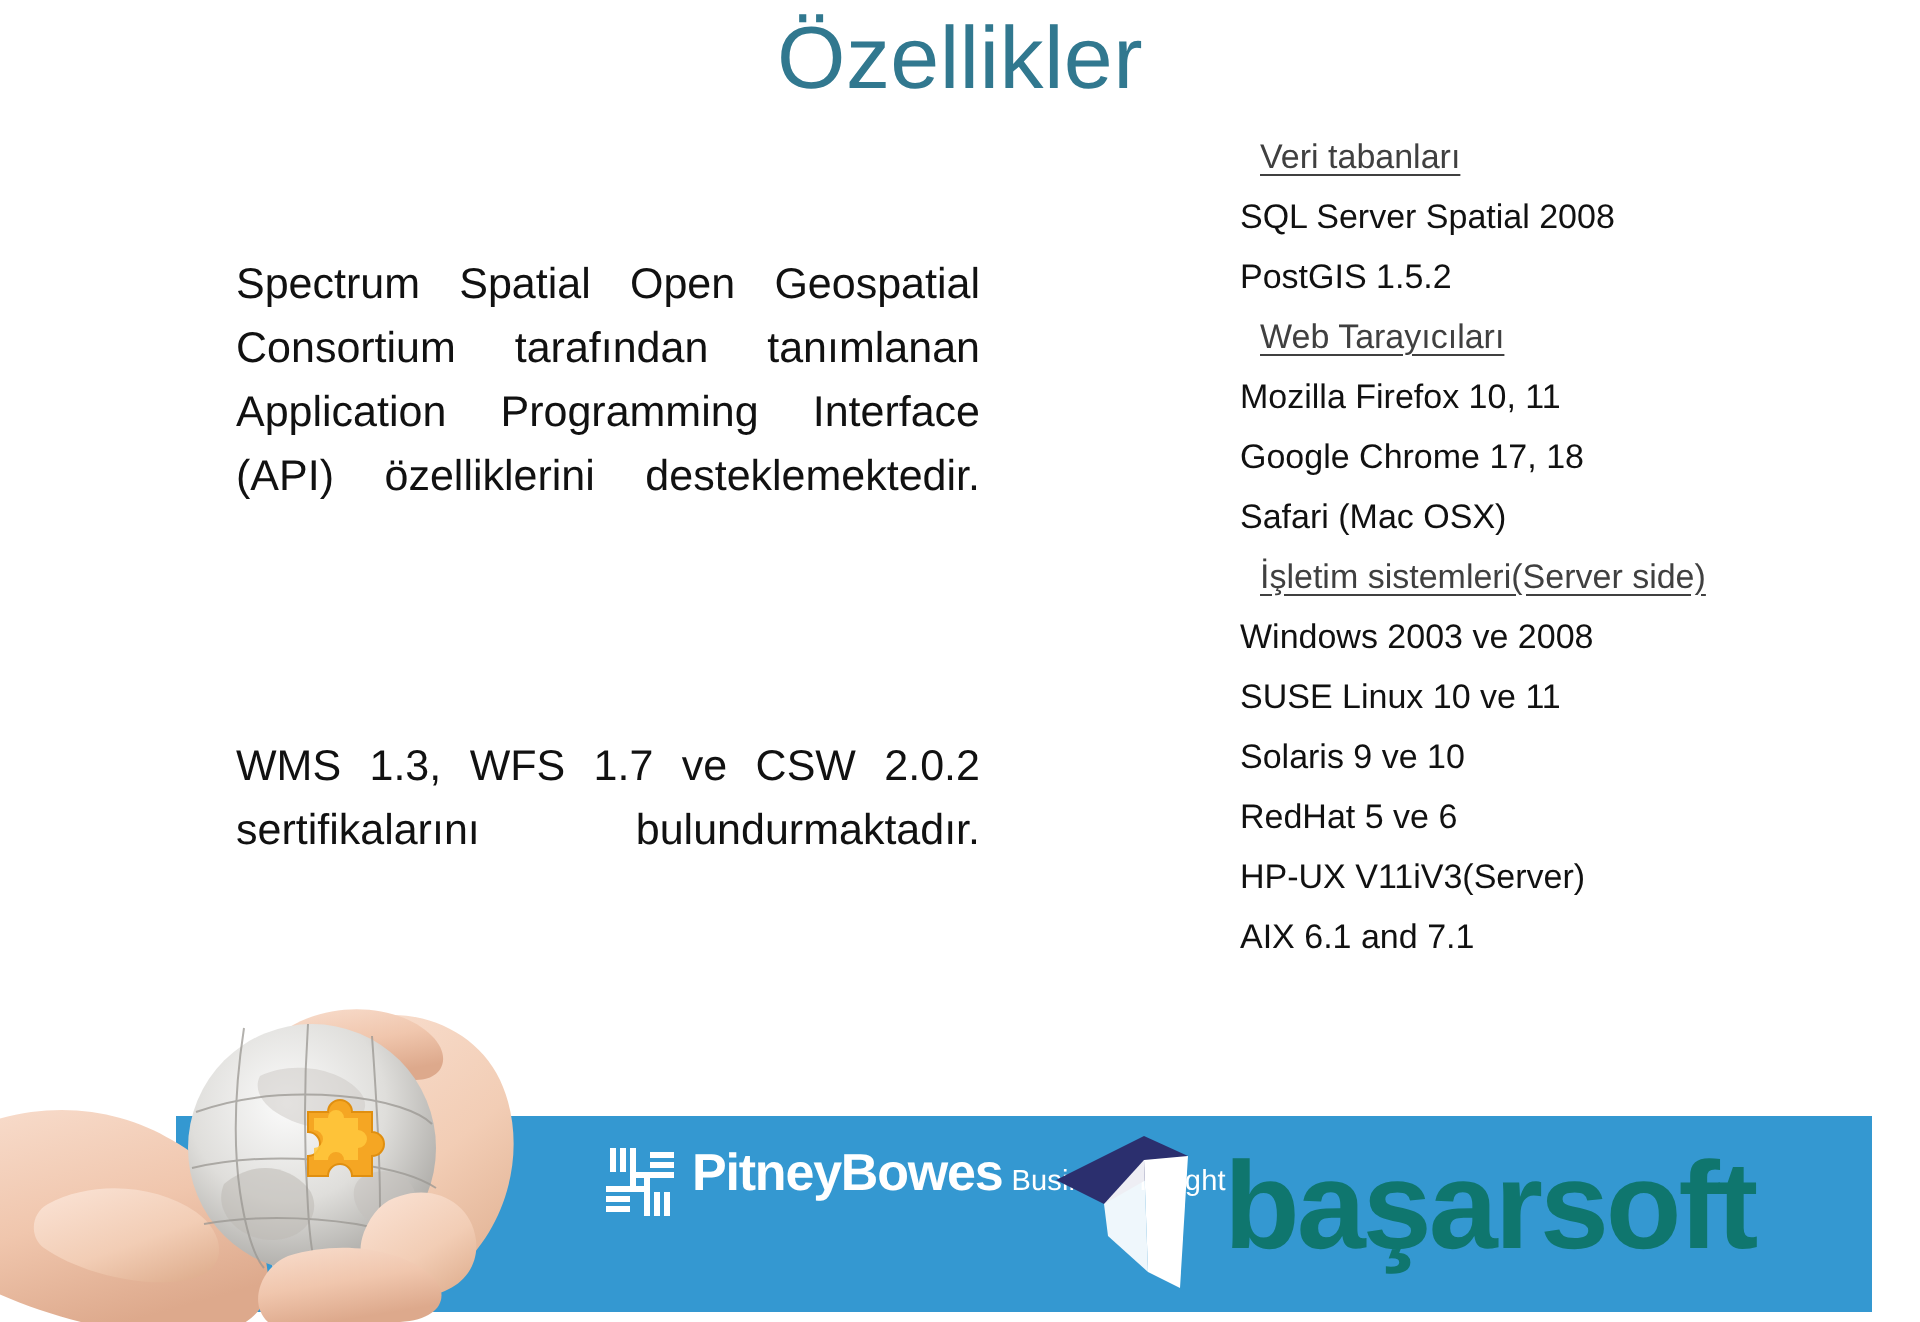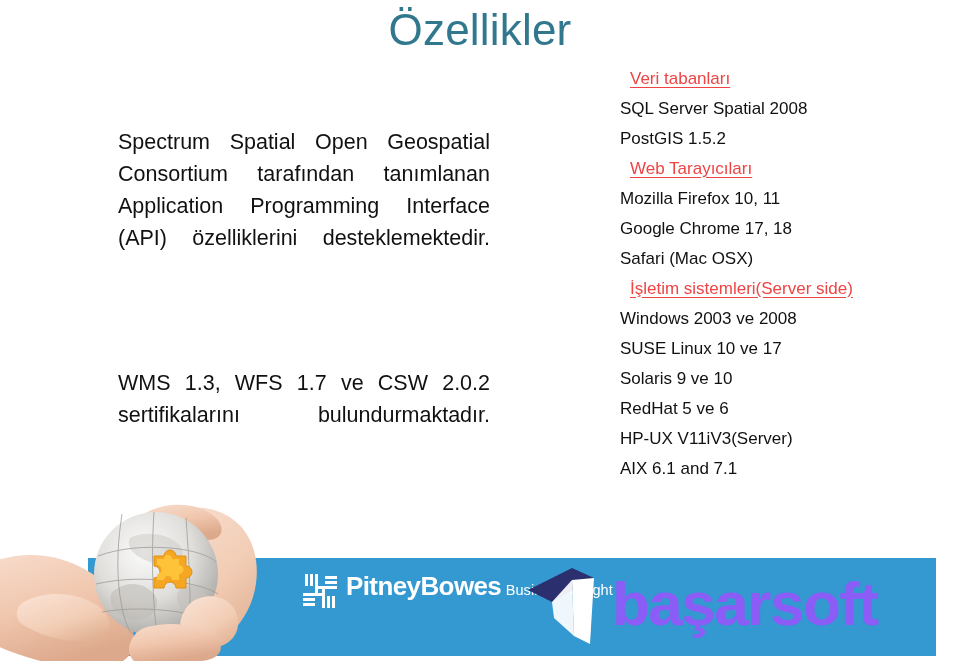--- a/index.html
+++ b/index.html
@@ -63,21 +63,21 @@
   
   .right-col {
     position: absolute;
     left: 620px;
     top: 64px;
     width: 320px;
   }
   .rc-heading {
     font-size: 17px;
     line-height: 30px;
-    color: #ef4444;
+    color: #404040;
     text-decoration: underline;
     text-underline-offset: 3px;
     padding-left: 10px;
     white-space: nowrap;
   }
   .rc-item {
     font-size: 17px;
     line-height: 30px;
     color: #111111;
     white-space: nowrap;
@@ -140,21 +140,21 @@
     top: 562px;
     display: flex;
     align-items: center;
     gap: 12px;
   }
   .bs-mark { width: 72px; height: 84px; flex: 0 0 auto; }
   .bs-name {
     font-size: 62px;
     line-height: 66px;
     font-weight: bold;
-    color: #8b5cf6;
+    color: #0f766e;
     letter-spacing: -1.5px;
     text-align: right;
   }
 </style>
 </head>
 <body>
 
 <div class="slide">
 
   <div class="slide-title">Özellikler</div>
@@ -177,21 +177,21 @@
     <div class="rc-item">SQL Server Spatial 2008</div>
     <div class="rc-item">PostGIS 1.5.2</div>
 
     <div class="rc-heading">Web Tarayıcıları</div>
     <div class="rc-item">Mozilla Firefox 10, 11</div>
     <div class="rc-item">Google Chrome 17, 18</div>
     <div class="rc-item">Safari (Mac OSX)</div>
 
     <div class="rc-heading">İşletim sistemleri(Server side)</div>
     <div class="rc-item">Windows 2003 ve 2008</div>
-    <div class="rc-item">SUSE Linux 10 ve 17</div>
+    <div class="rc-item">SUSE Linux 10 ve 11</div>
     <div class="rc-item">Solaris 9 ve 10</div>
     <div class="rc-item">RedHat 5 ve 6</div>
     <div class="rc-item">HP-UX V11iV3(Server)</div>
     <div class="rc-item">AIX 6.1 and 7.1</div>
   </div>
 
   <div class="footer-bar"></div>
 
   <div class="photo">
     <svg viewBox="0 0 300 209" width="300" height="209" xmlns="http://www.w3.org/2000/svg">

